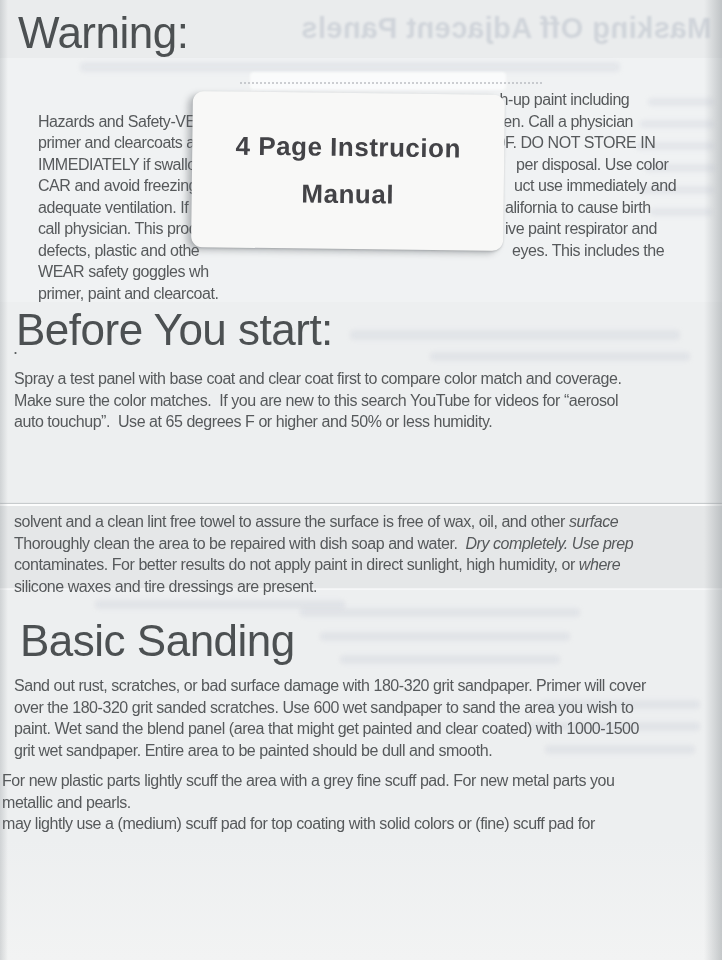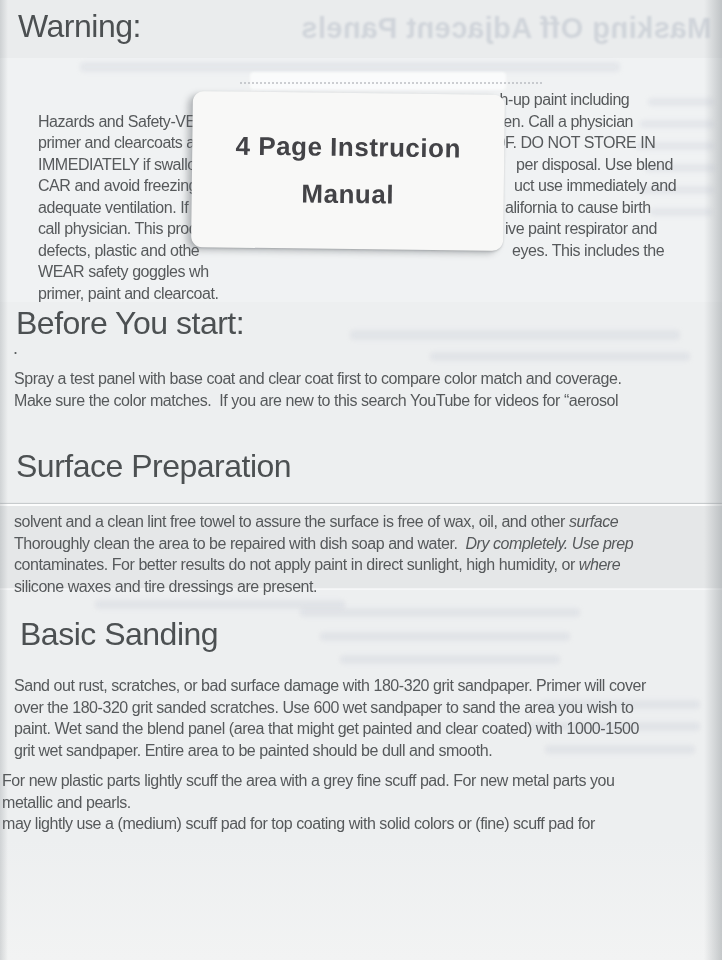--- a/index.html
+++ b/index.html
@@ -9,21 +9,21 @@
     font-family:"Liberation Sans","DejaVu Sans",sans-serif;
     color:#56595b;
   }
   .band{position:absolute;left:0;width:722px;pointer-events:none;}
   .edge-right{position:absolute;top:0;right:0;width:18px;height:960px;
     background:linear-gradient(to right,rgba(150,156,160,0),rgba(140,146,150,0.45));pointer-events:none;}
   .edge-left{position:absolute;top:0;left:0;width:8px;height:960px;
     background:linear-gradient(to right,rgba(140,146,150,0.30),rgba(140,146,150,0));pointer-events:none;}
   .seam{position:absolute;left:0;width:722px;height:2px;background:rgba(255,255,255,0.85);
     box-shadow:0 -1px 1px rgba(120,126,130,0.35);pointer-events:none;}
-  .h1{position:absolute;font-size:32px;font-weight:400;color:#4c5052;letter-spacing:-0.5px;white-space:pre;text-align:right;}
+  .h1{position:absolute;font-size:44px;font-weight:400;color:#4c5052;letter-spacing:-0.5px;white-space:pre;text-align:right;}
   .para{position:absolute;font-size:16px;letter-spacing:-0.45px;color:#56595b;}
   .ln{position:relative;height:21.5px;line-height:21.5px;white-space:pre;}
   .rfrag{position:absolute;top:0;white-space:pre;}
   .it{font-style:italic;}
   .ghost-h{
     position:absolute;left:300px;top:12px;width:412px;text-align:center;
     transform:scaleX(-1);font-size:29px;font-weight:700;letter-spacing:0.5px;
     color:rgba(148,158,174,0.30);filter:blur(1.2px);white-space:pre;pointer-events:none;}
   .sm{position:absolute;background:rgba(168,176,190,0.16);filter:blur(2px);border-radius:4px;pointer-events:none;}
   .tear{position:absolute;left:250px;top:72px;width:256px;height:18px;
@@ -79,21 +79,21 @@
     <div class="ln">
       <span>Hazards and Safety-VERY</span><span class="rfrag" style="left:478px;">ch-up paint including</span>
     </div>
     <div class="ln">
       <span>primer and clearcoats ar</span><span class="rfrag" style="left:476px;">dren. Call a physician</span>
     </div>
     <div class="ln">
       <span>IMMEDIATELY if swallowe</span><span class="rfrag" style="left:474px;">20F. DO NOT STORE IN</span>
     </div>
     <div class="ln">
-      <span>CAR and avoid freezing.</span><span class="rfrag" style="left:502px;">per disposal. Use blend</span>
+      <span>CAR and avoid freezing.</span><span class="rfrag" style="left:502px;">per disposal. Use color</span>
     </div>
     <div class="ln">
       <span>adequate ventilation. If</span><span class="rfrag" style="left:500px;">uct use immediately and</span>
     </div>
     <div class="ln">
       <span>call physician. This produ</span><span class="rfrag" style="left:491px;">alifornia to cause birth</span>
     </div>
     <div class="ln">
       <span>defects, plastic and othe</span><span class="rfrag" style="left:491px;">ive paint respirator and</span>
     </div>
@@ -111,23 +111,23 @@
   <div id="sticker">
     <div class="sticker-line">4 Page Instrucion</div>
     <div class="sticker-line">Manual</div>
   </div>
 
   <div class="h1" style="left:16px;top:305px;">Before You start:</div>
   <div class="stray-dot">.</div>
   <div class="para" style="left:14px;top:368px;width:700px;">
     <div class="ln">Spray a test panel with base coat and clear coat first to compare color match and coverage.</div>
     <div class="ln">Make sure the color matches.  If you are new to this search YouTube for videos for “aerosol</div>
+    <div class="ln">auto touchup”.  Use at 65 degrees F or higher and 50% or less humidity.</div>
   </div>
 
-  <div class="h1" style="left:16px;top:448px;">Surface Preparation</div>
   <div class="para" style="left:14px;top:511px;width:700px;">
     <div class="ln"><span>solvent and a clean lint free towel to assure the surface is free of wax, oil, and other </span><span class="it">surface</span></div>
     <div class="ln"><span>Thoroughly clean the area to be repaired with dish soap and water.  </span><span class="it">Dry completely. Use prep</span></div>
     <div class="ln"><span>contaminates. For better results do not apply paint in direct sunlight, high humidity, or </span><span class="it">where</span></div>
     <div class="ln"><span>silicone waxes and tire dressings are present.</span></div>
   </div>
 
   <div class="h1" style="left:20px;top:616px;">Basic Sanding</div>
   <div class="para" style="left:14px;top:675px;width:700px;">
     <div class="ln">Sand out rust, scratches, or bad surface damage with 180-320 grit sandpaper. Primer will cover</div>

